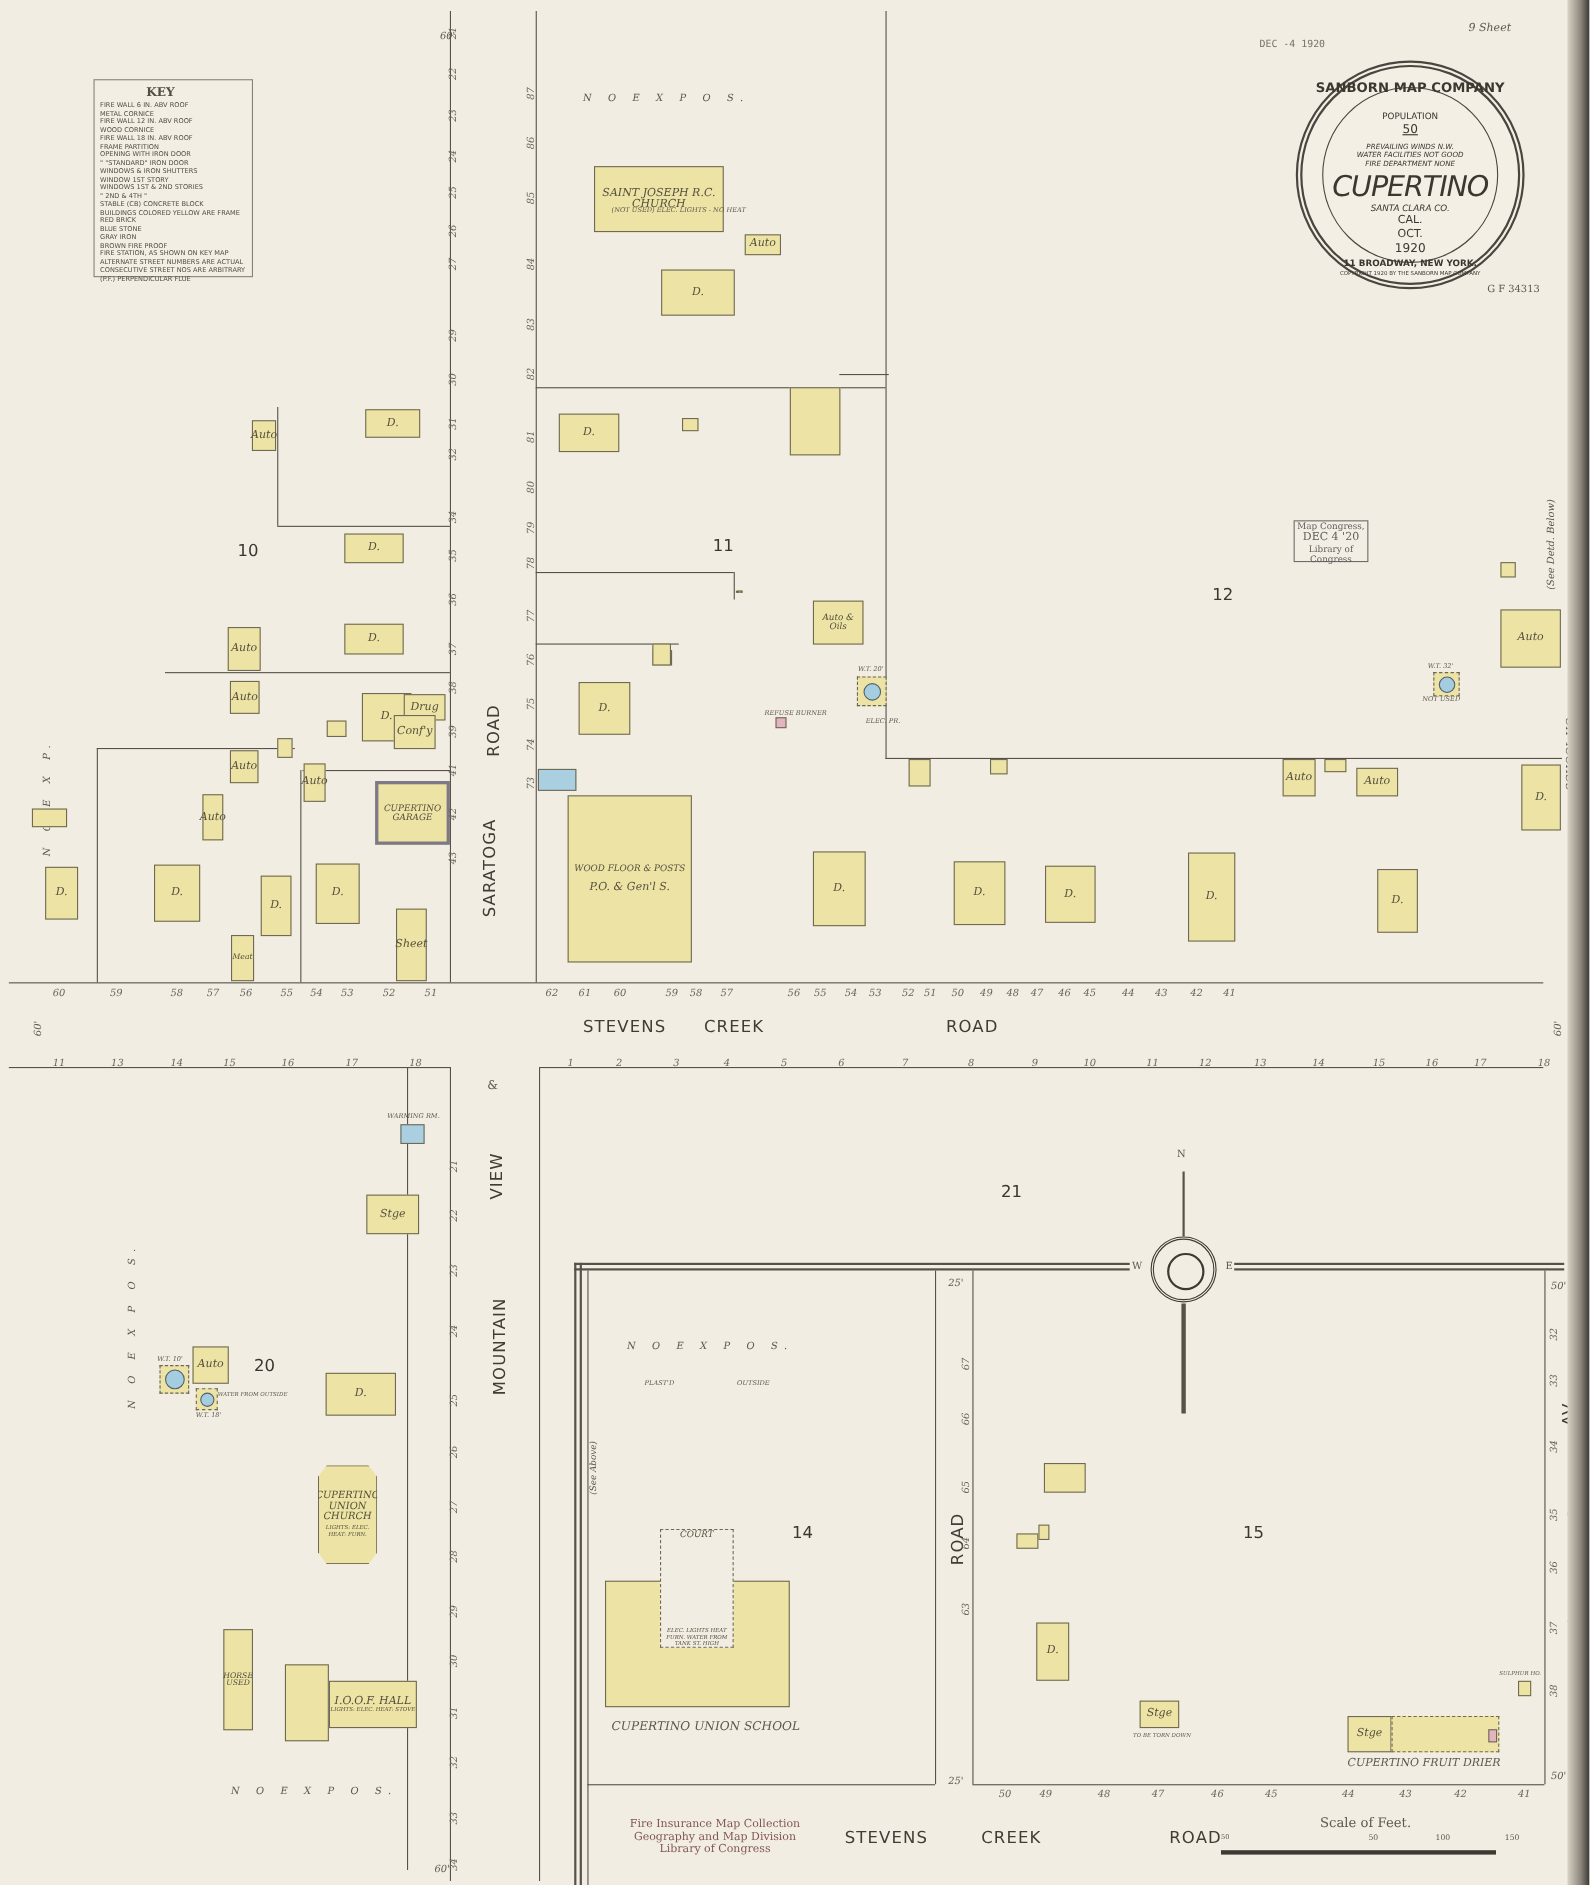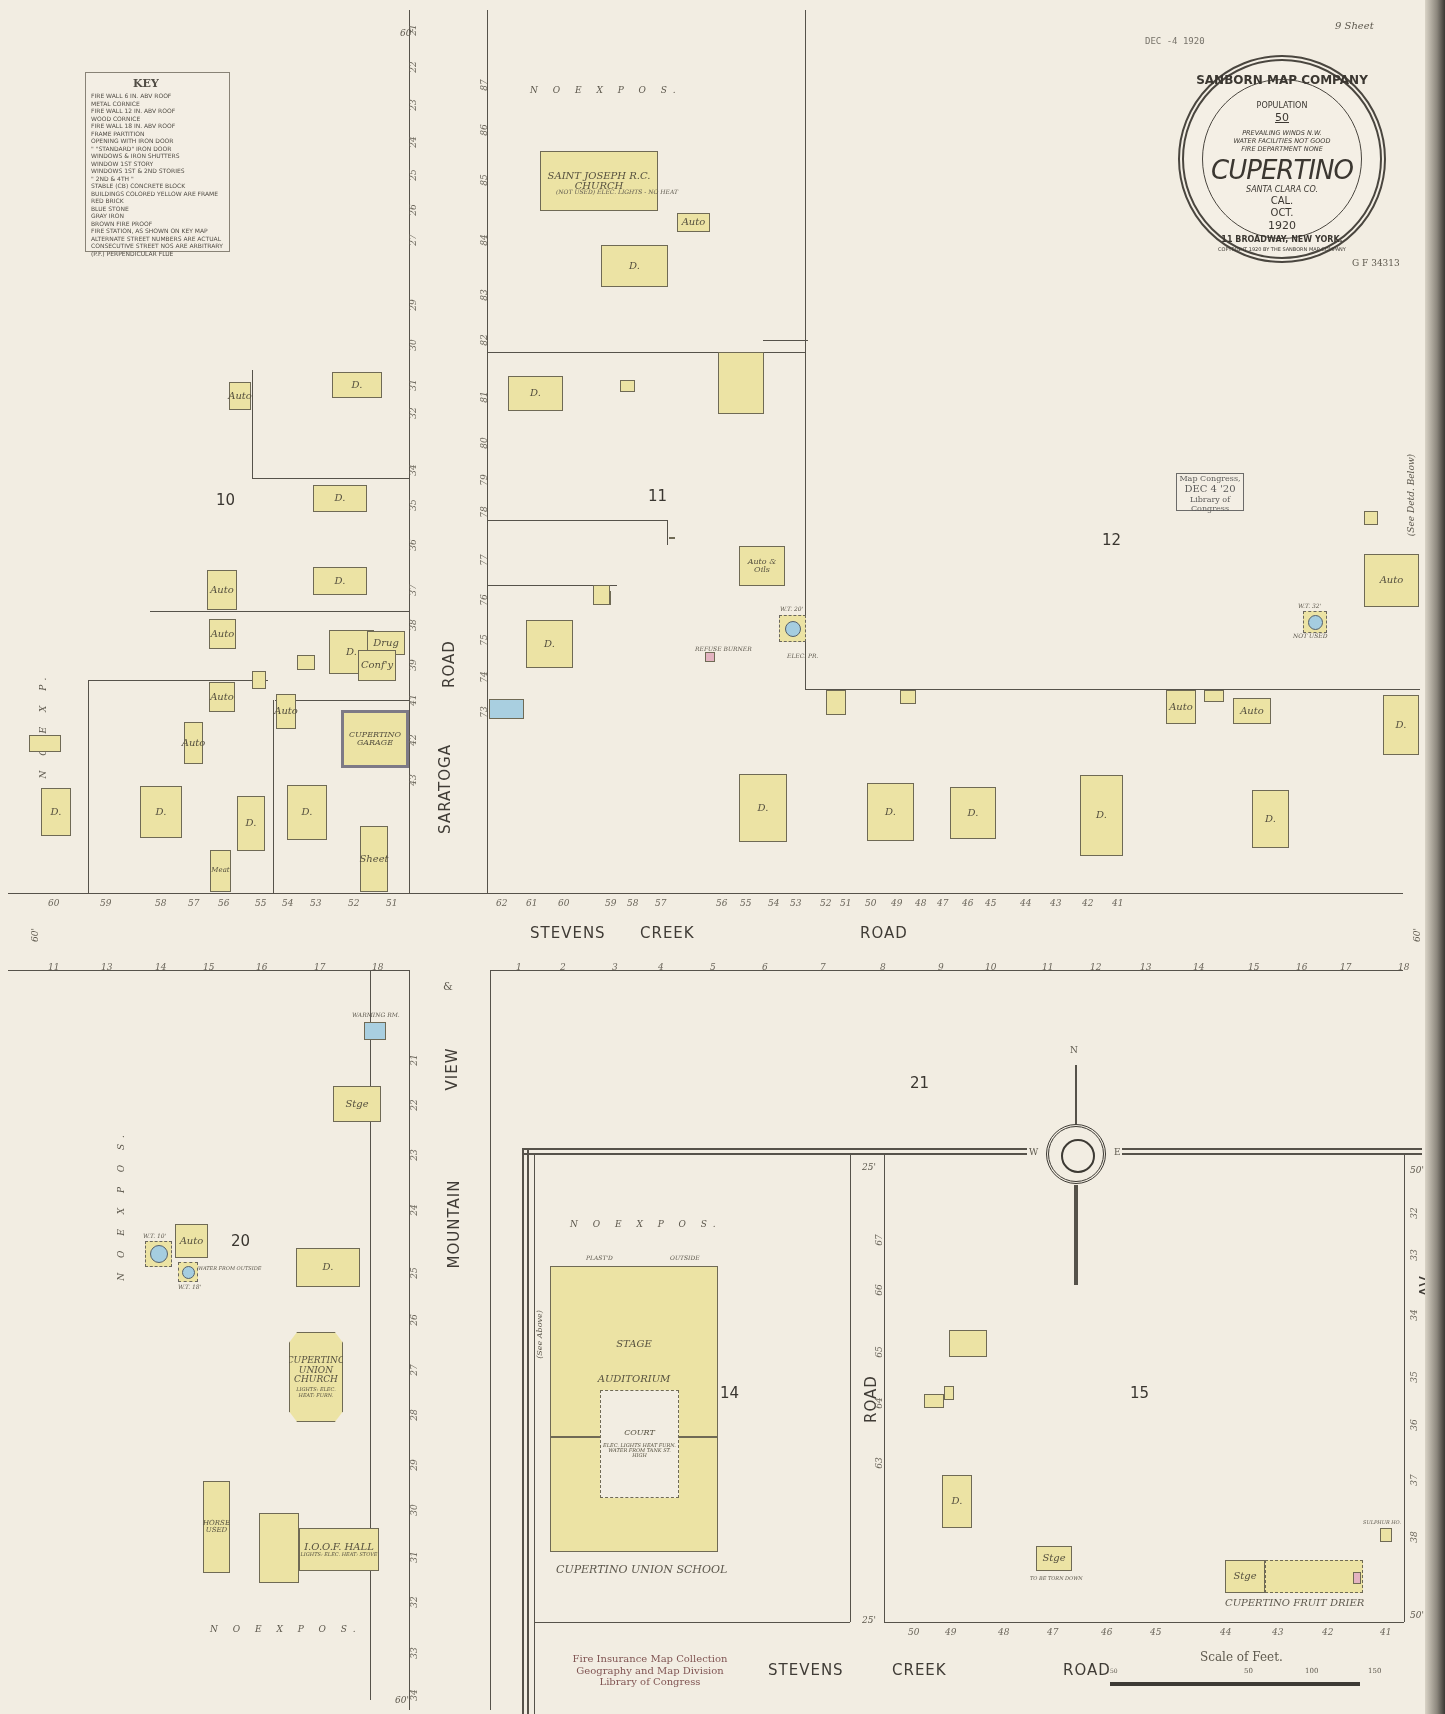--- a/index.html
+++ b/index.html
@@ -177,20 +177,24 @@
   <div class="bld" style="left:673px;top:537px;width:0;height:0;"></div>
   <div class="bld" style="left:671px;top:537px;width:0;height:0;"></div>
   <div class="bld" style="left:673px;top:537px;width:0;height:0;"></div>
   <div class="bld" style="left:593px;top:585px;width:17px;height:20px;"></div>
   <div class="bld" style="left:672px;top:537px;width:0;height:0;"></div>
   <div class="bld" style="left:673px;top:537px;width:0;height:0;"></div>
   <div class="bld" style="left:670px;top:537px;width:0;height:0;"></div>
   <div class="bld" style="left:669px;top:537px;width:0;height:0;"></div>
   <div class="bld" style="left:670px;top:537px;width:0;height:0;"></div>
   <div class="bld blue" style="left:489px;top:699px;width:35px;height:20px;"></div>
+  <div class="bld" style="left:516px;top:723px;width:113px;height:152px;flex-direction:column;">
+    <span style="font-size:8px;">WOOD FLOOR &amp; POSTS</span>
+    <span style="margin-top:8px;">P.O. &amp; Gen'l S.</span>
+  </div>
   <div class="bld pink" style="left:705px;top:652px;width:10px;height:10px;"></div>
   <div class="lbl" style="left:695px;top:645px;font-size:6px;">REFUSE BURNER</div>
   <div class="bld" style="left:739px;top:774px;width:48px;height:68px;">D.</div>
   <div class="wt" style="left:779px;top:615px;width:25px;height:25px;">
       <span style="width:14px;height:14px;"></span>
     </div>
   <div class="lbl" style="left:780px;top:605px;font-size:6px;">W.T. 20'</div>
   <div class="lbl" style="left:787px;top:652px;font-size:6px;">ELEC. PR.</div>
   <div class="bld" style="left:826px;top:690px;width:20px;height:25px;"></div>
   <div class="bld" style="left:867px;top:783px;width:47px;height:58px;">D.</div>
@@ -260,26 +264,22 @@
     <span>CUPERTINO UNION CHURCH</span>
     <span style="font-size:5px;margin-top:3px;">LIGHTS: ELEC. HEAT: FURN.</span>
   </div>
   <div class="bld" style="left:203px;top:1481px;width:27px;height:92px;font-size:7px;">HORSE USED</div>
   <div class="bld" style="left:259px;top:1513px;width:40px;height:70px;font-size:7px;"></div>
   <div class="bld" style="left:299px;top:1528px;width:80px;height:43px;flex-direction:column;font-size:10px;">
     <span>I.O.O.F. HALL</span>
     <span style="font-size:5px;">LIGHTS: ELEC. HEAT: STOVE</span>
   </div>
 
-  <div class="bld" style="left:550px;top:1266px;width:168px;height:171px;align-items:flex-start;padding-top:20px;flex-direction:column;">
-    <span style="width:100%;">STAGE</span>
-    <span style="width:100%;margin-top:24px;">AUDITORIUM</span>
-  </div>
   <div class="bld" style="left:550px;top:1437px;width:168px;height:115px;background:#ece3a4;"></div>
-  <div class="bld dashed" style="left:600px;top:1390px;width:79px;height:108px;background:#f2ede2;flex-direction:column;font-size:8px;">
+  <div class="bld dashed" style="left:600px;top:1390px;width:67px;height:108px;background:#f2ede2;flex-direction:column;font-size:8px;justify-content:space-between;">
     <span>COURT</span>
     <span style="font-size:5px;margin-top:5px;">ELEC. LIGHTS HEAT FURN. WATER FROM TANK ST. HIGH</span>
   </div>
   <div class="lbl" style="left:586px;top:1254px;font-size:6px;">PLAST'D</div>
   <div class="lbl" style="left:670px;top:1254px;font-size:6px;">OUTSIDE</div>
   <div class="lbl" style="left:556px;top:1563px;font-size:11px;">CUPERTINO UNION SCHOOL</div>
 
   <div class="bld" style="left:949px;top:1330px;width:38px;height:27px;background:#ece3a4 linear-gradient(to top right,transparent 49%,#6f6a55 50%,transparent 51%),linear-gradient(to top left,transparent 49%,#6f6a55 50%,transparent 51%);"></div>
   <div class="bld" style="left:924px;top:1394px;width:20px;height:14px;"></div>
   <div class="bld" style="left:944px;top:1386px;width:10px;height:14px;"></div>

